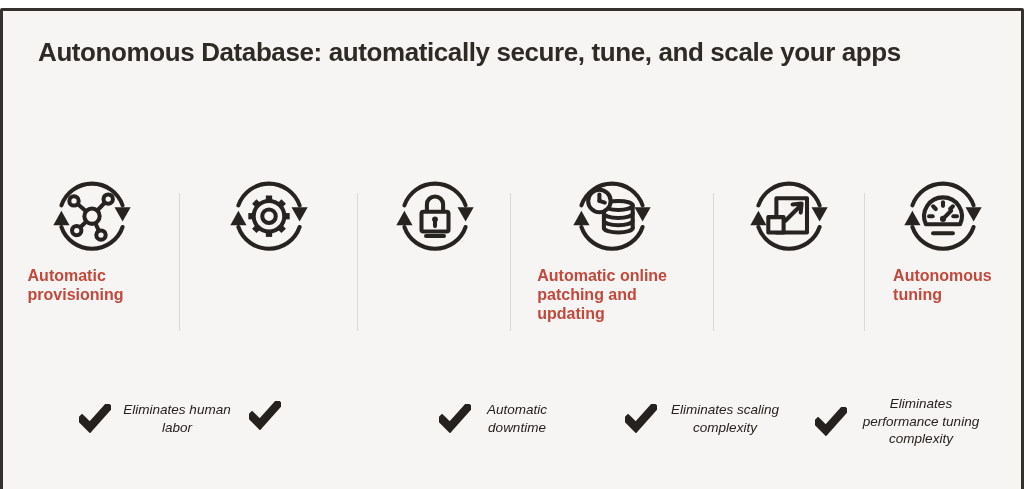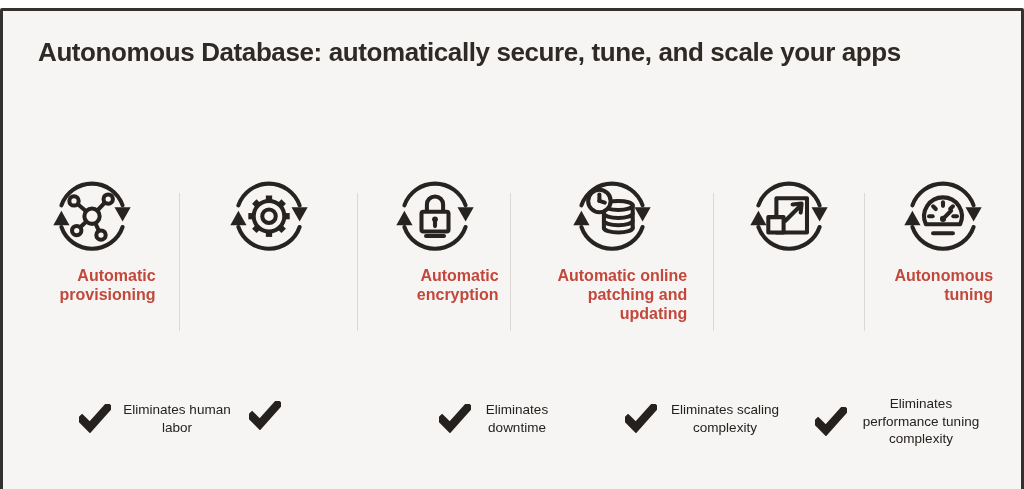--- a/index.html
+++ b/index.html
@@ -52,34 +52,35 @@
     width: 1px; height: 138px;
     background: #dcd8d4;
   }
   .icon-wrap { width: 90px; height: 90px; }
   .icon-wrap svg { width: 100%; height: 100%; display: block; }
   .feature-label {
     margin-top: 4px;
     font-size: 16px;
     font-weight: 700;
     line-height: 1.18;
-    text-align: right;
+    text-align: left;
     color: #c2483b;
   }
   .feature:nth-child(1) .feature-label,
   .feature:nth-child(2) .feature-label,
   .feature:nth-child(3) .feature-label { max-width: 128px; }
   .feature:nth-child(4) .feature-label { max-width: 150px; }
   .feature:nth-child(5) .feature-label { max-width: 88px; }
   .feature:nth-child(6) .feature-label { max-width: 100px; }
   
   .benefits {
     position: absolute;
     top: 390px; left: 0; right: 0;
     height: 64px;
+    font-style: italic;
   }
   .benefit {
     position: absolute;
     display: flex;
     align-items: center;
     gap: 7px;
   }
   .benefit:nth-child(1) { left: 76px;  }
   .benefit:nth-child(2) { left: 246px; }
   .benefit:nth-child(3) { left: 436px; }
@@ -163,21 +164,20 @@
           <polygon class="ic-fill" points="75,38 93,38 84,54"></polygon>
           <path class="ic" d="M84 60 A36 36 0 0 1 16 60"></path>
           <polygon class="ic-fill" points="25,58 7,58 16,42"></polygon>
           <path class="ic" d="M41 45 V35 A9 9 0 0 1 59 35 V45" stroke-width="5"></path>
           <rect class="ic ic-bg" x="35" y="43" width="30" height="22" rx="2"></rect>
           <circle class="ic-fill" cx="50" cy="51.5" r="3.2"></circle>
           <line class="ic" x1="50" y1="53" x2="50" y2="59" stroke-width="3.5"></line>
           <line class="ic" x1="40" y1="70" x2="60" y2="70" stroke-width="4"></line>
         </svg>
       </div>
-      <div class="feature-label">Automatic encryption</div>
     </div>
 
     <div class="feature">
       <div class="icon-wrap">
         <svg viewBox="0 0 100 100">
           <path class="ic" d="M16 36 A36 36 0 0 1 84 36"></path>
           <polygon class="ic-fill" points="75,38 93,38 84,54"></polygon>
           <path class="ic" d="M84 60 A36 36 0 0 1 16 60"></path>
           <polygon class="ic-fill" points="25,58 7,58 16,42"></polygon>
           <g class="ic" stroke-width="4">
@@ -254,21 +254,21 @@
           </svg>
       </span>
     </div>
 
     <div class="benefit">
       <span class="check">
         <svg viewBox="0 0 30 28">
             <polyline points="2.5,15 10,22.5 27,3.5" fill="none" stroke="#25211e" stroke-width="8" stroke-linecap="square" stroke-linejoin="miter"></polyline>
           </svg>
       </span>
-      <span class="benefit-label">Eliminates downtime</span>
+      <span class="benefit-label">Automatic downtime</span>
     </div>
 
     <div class="benefit">
       <span class="check">
         <svg viewBox="0 0 30 28">
             <polyline points="2.5,15 10,22.5 27,3.5" fill="none" stroke="#25211e" stroke-width="8" stroke-linecap="square" stroke-linejoin="miter"></polyline>
           </svg>
       </span>
       <span class="benefit-label">Eliminates scaling complexity</span>
     </div>

